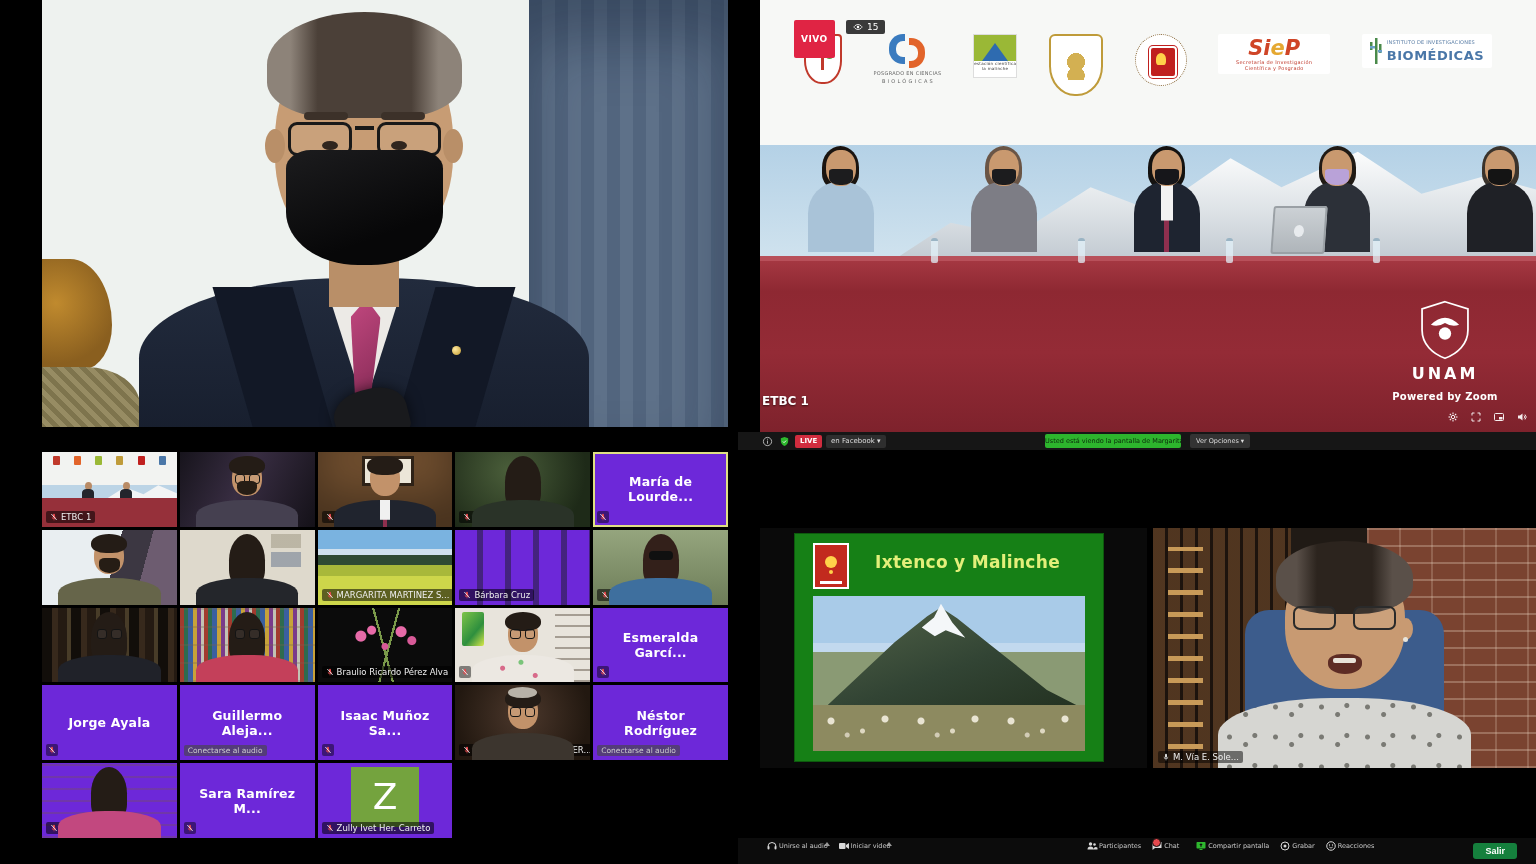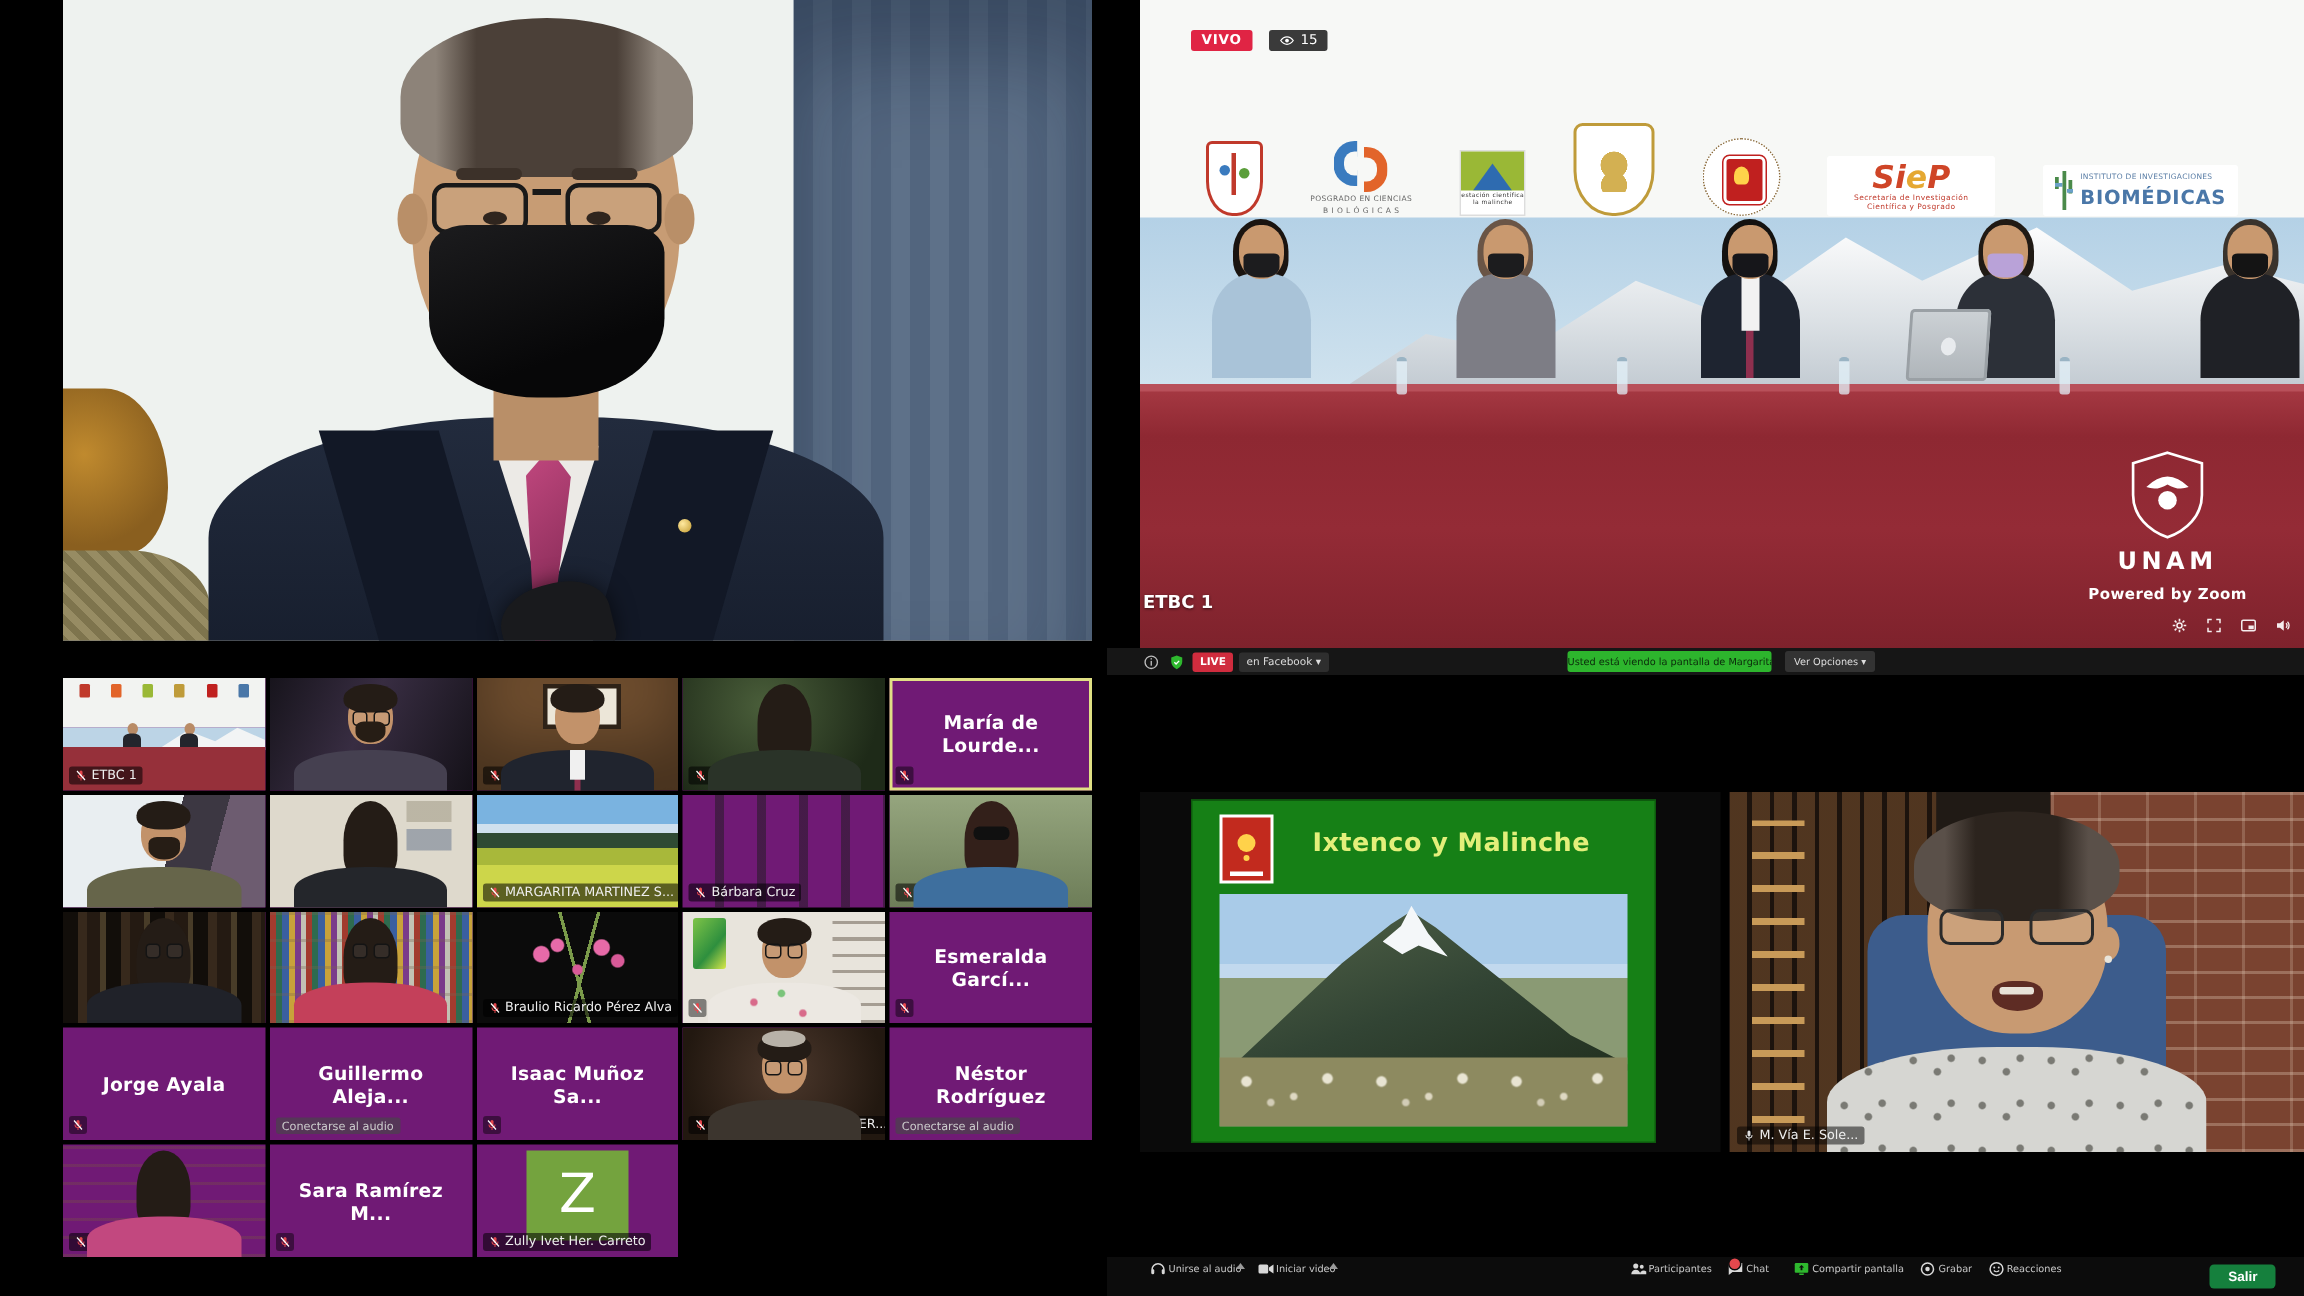--- a/index.html
+++ b/index.html
@@ -52,21 +52,21 @@
           border-radius:45% 45% 20% 20%;transform:rotate(-14deg);box-shadow:0 0 14px rgba(0,0,0,.6)}
 
   
   #live-panel{left:738px;top:0;width:798px;height:432px;background:#000;overflow:hidden}
   .lp-video{position:absolute;left:22px;right:0;top:0;bottom:0;overflow:hidden;background:#b6d2e6}
   .lp-white{position:absolute;left:0;right:0;top:0;height:145px;background:#f7f8f6;z-index:3}
   .lp-sky{position:absolute;left:0;right:0;top:145px;height:111px;background:linear-gradient(#b4d1e6,#cfe2ee);z-index:1}
   .lp-mtn{position:absolute;left:18%;right:0;top:145px;height:111px;z-index:1;
           background:linear-gradient(#ffffff,#dde2e6 60%,#c4ccd3);
           clip-path:polygon(0 100%,8% 70%,18% 82%,30% 38%,40% 60%,52% 12%,60% 38%,72% 6%,82% 44%,92% 28%,100% 40%,100% 100%)}
-  .lp-logos{position:absolute;left:0;right:0;top:34px;height:110px;display:flex;align-items:flex-end;
+  .lp-logos{position:absolute;left:0;right:0;top:34px;height:110px;display:flex;align-items:flex-start;
             justify-content:space-around;padding:0 28px;z-index:4}
   .logo{display:flex;flex-direction:column;align-items:center;gap:2px;text-align:center}
   .logo small{font-size:5px;line-height:6px;color:#666;letter-spacing:.3px}
   .lg-shield{width:34px;height:46px;background:#fff;border:2px solid #c0392b;border-radius:4px 4px 46% 46%;position:relative}
   .lg-shield::before{content:'';position:absolute;left:50%;top:6px;width:3px;height:28px;margin-left:-1.5px;background:#c0392b}
   .lg-shield::after{content:'';position:absolute;left:7px;top:14px;width:7px;height:7px;border-radius:50%;background:#3a7bbf;
                     box-shadow:13px 2px 0 #5a9e3a}
   .lg-pcb{width:40px;height:34px;position:relative}
   .lg-pcb::before{content:'';position:absolute;left:2px;top:0;width:16px;height:30px;border:7px solid #3a7bbf;
                   border-right:none;border-radius:14px 0 0 14px;box-sizing:border-box}
@@ -118,40 +118,40 @@
              border-radius:50%;background:#e8ebee}
   .lp-stage-label{position:absolute;left:2px;top:394px;z-index:7;color:#fff;font-weight:bold;font-size:12px;
                   text-shadow:0 1px 2px rgba(0,0,0,.6)}
   .lp-unam{position:absolute;right:36px;top:300px;z-index:7;width:110px;text-align:center;color:#fff}
   .lp-unam .crest{display:block;margin:0 auto 4px}
   .lp-unam .nm{font-size:16px;font-weight:bold;letter-spacing:3px}
   .lp-unam .pw{font-size:10px;font-weight:600;margin-top:8px;letter-spacing:.3px}
   .lp-player-icons{position:absolute;right:8px;top:408px;z-index:8;display:flex;gap:11px;opacity:.92}
   .lp-player-icons svg{width:12px;height:12px}
   .vivo{position:absolute;left:34px;top:20px;z-index:9;background:#e02444;color:#fff;font-size:9px;font-weight:bold;
-        padding:2px 7px;border-radius:2px;letter-spacing:.5px}
+        padding:14px 7px;border-radius:2px;letter-spacing:.5px}
   .viewers{position:absolute;left:86px;top:20px;z-index:9;background:#3a3a3a;color:#fff;font-size:9px;
         padding:2px 7px;border-radius:2px;display:flex;gap:4px}
   .viewers svg{width:10px;height:10px}
 
   
   #live-controls{left:738px;top:432px;width:798px;height:18px;background:#161616}
   #live-controls .ic{position:absolute;top:4px;width:11px;height:11px}
   .chip{position:absolute;top:2.5px;height:13px;line-height:13px;font-size:7px;color:#ddd;background:#2e2e2e;
         border-radius:2px;padding:0 5px;white-space:nowrap}
   .chip.red{background:#d02c3e;color:#fff;font-weight:bold}
   .banner-green{position:absolute;left:307px;top:2px;width:136px;height:14px;line-height:14px;background:#2db52d;
         color:#0b2a0b;font-size:6.5px;text-align:center;border-radius:2px;overflow:hidden;white-space:nowrap}
   .view-options{position:absolute;left:452px;top:2px;height:14px;line-height:14px;background:#333;color:#ddd;
         font-size:6.5px;padding:0 6px;border-radius:2px;white-space:nowrap}
 
   
   #grid{left:42px;top:452px;width:686px;height:386px;display:grid;grid-template-columns:repeat(5,1fr);
         grid-template-rows:repeat(5,1fr);gap:3px;background:#000}
-  .tile{position:relative;background:#701a75;overflow:hidden}
+  .tile{position:relative;background:#6d28d9;overflow:hidden}
   .tile.active{outline:2px solid #e0e084;outline-offset:-2px}
   .center-name{position:absolute;inset:0;display:flex;align-items:center;justify-content:center;
         color:#fff;font-size:12.5px;font-weight:600;letter-spacing:.2px;text-align:center;padding:0 6px}
   .tile-label{position:absolute;left:4px;bottom:4px;max-width:92%;display:flex;align-items:center;gap:3px;
         background:rgba(0,0,0,.55);padding:1px 4px;border-radius:2px;color:#eee;font-size:8.5px;white-space:nowrap;overflow:hidden}
   .tile-label svg{width:8px;height:8px;flex:none}
   .tile-mic{position:absolute;left:4px;bottom:4px;display:flex;align-items:center;background:rgba(0,0,0,.45);
         padding:2px;border-radius:2px}
   .tile-mic svg{width:8px;height:8px}
   .tile-sub{position:absolute;left:4px;bottom:4px;background:rgba(70,70,70,.65);color:#ccc;font-size:7.5px;

